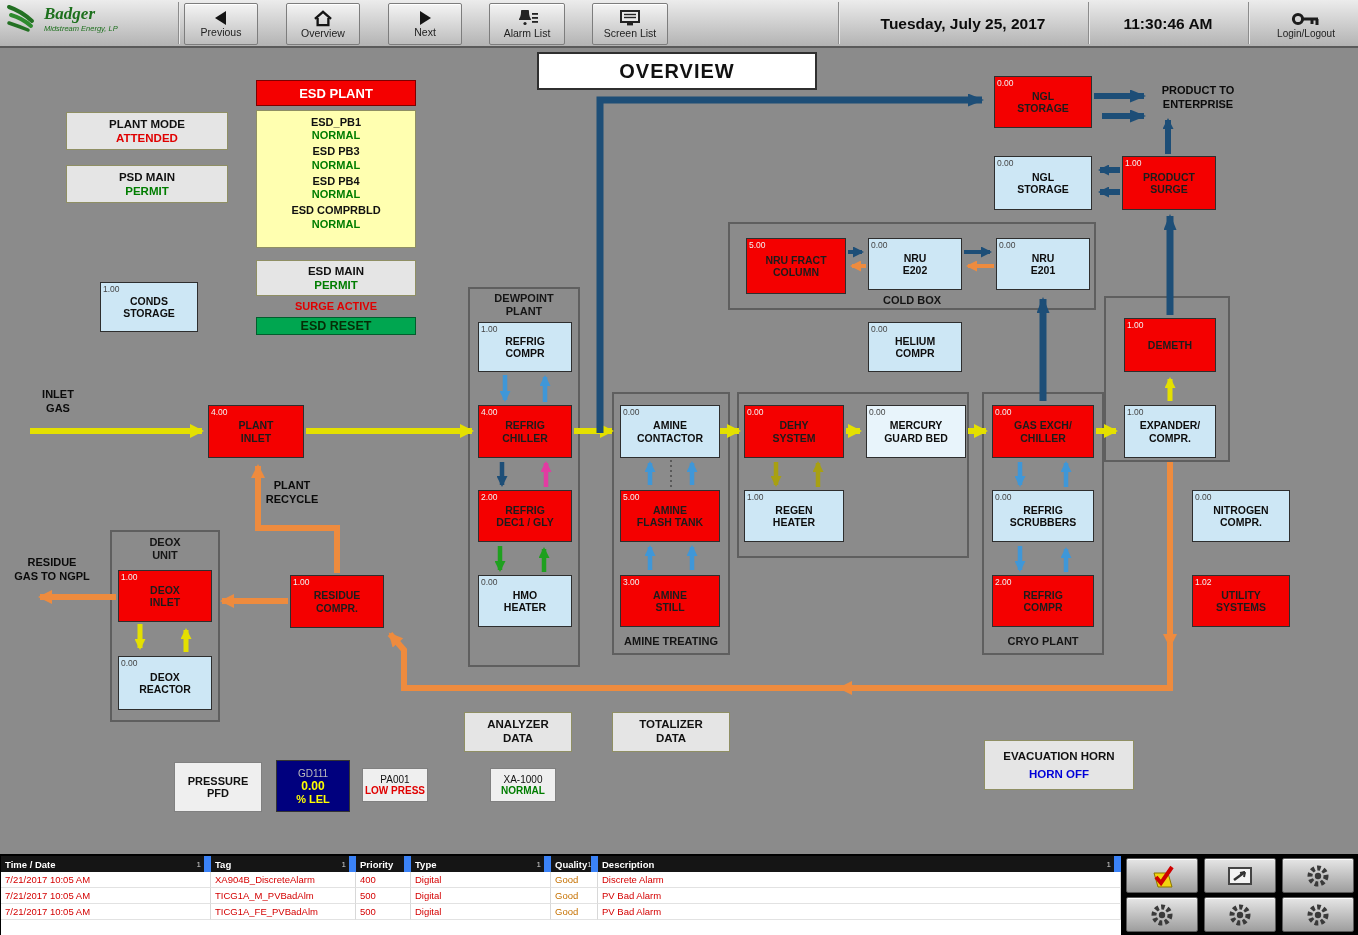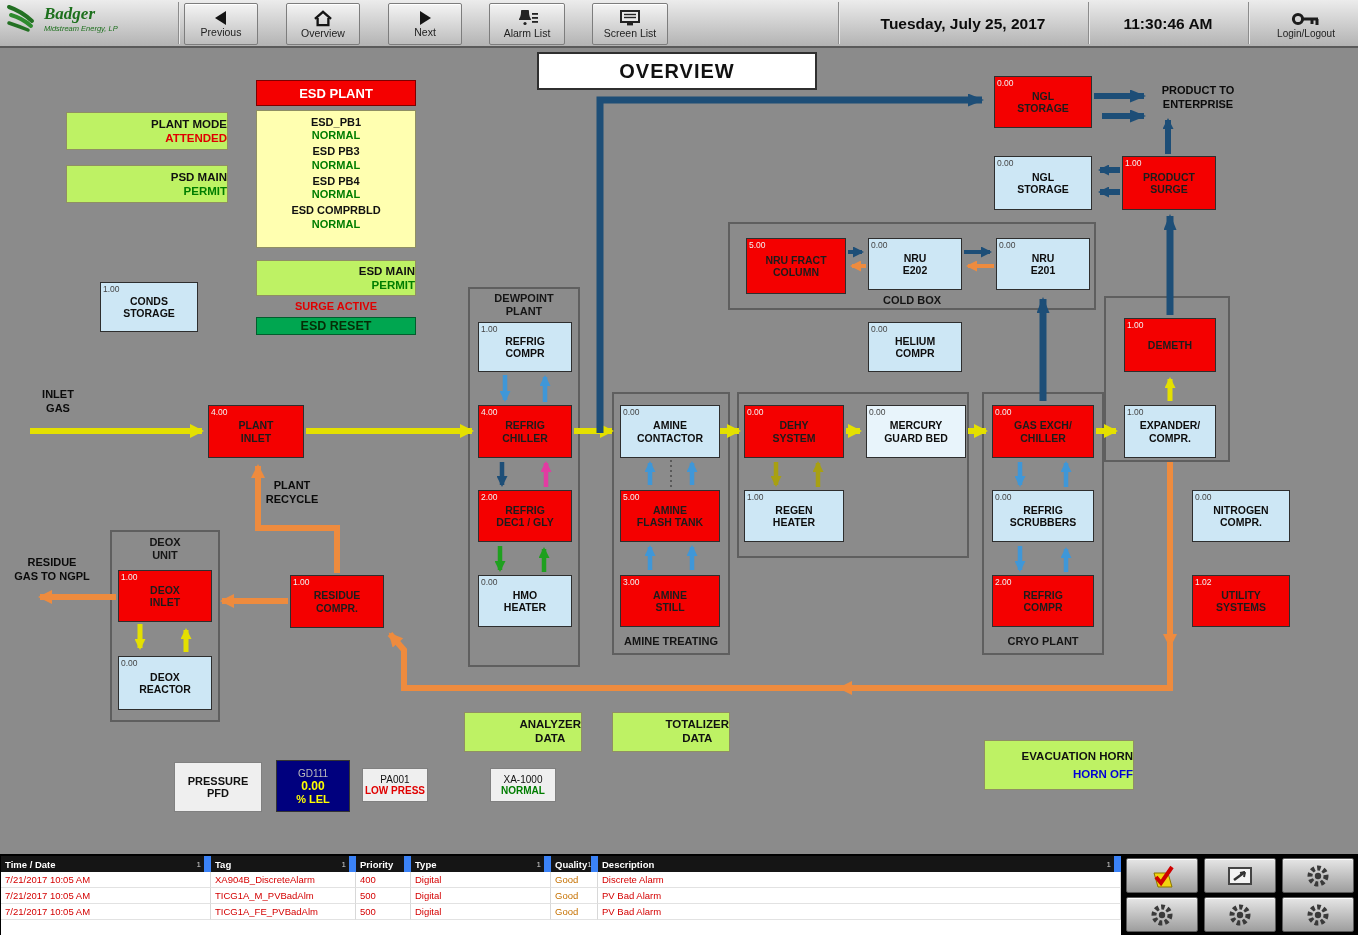--- a/index.html
+++ b/index.html
@@ -46,22 +46,22 @@
   .blk.pale .lbl{color:#0d0d0d;}
   .blk.pale .tag{color:#444;}
   .flabel{position:absolute;z-index:3;font-size:11px;font-weight:bold;color:#0b0b0b;
           text-align:center;white-space:pre-line;line-height:1.25;}
 
   .title-box{position:absolute;left:537px;top:52px;width:280px;height:38px;background:#fff;
           border:2px solid #2f2f2f;z-index:6;display:flex;align-items:center;justify-content:center;
           font-size:20px;font-weight:600;letter-spacing:1px;color:#111;}
 
   
-  .ypanel{position:absolute;background:#bef264;border:1px solid #8f8f64;z-index:3;
-          display:flex;flex-direction:column;align-items:flex-end;justify-content:center;text-align:center;}
+  .ypanel{position:absolute;background:#e5e5e5;border:1px solid #8f8f64;z-index:3;
+          display:flex;flex-direction:column;align-items:center;justify-content:center;text-align:center;}
   .ypanel .p-lbl{font-size:11.5px;font-weight:bold;color:#111;white-space:pre-line;line-height:1.2;}
   .val-red{font-size:11.5px;font-weight:bold;color:#e00000;}
   .val-green{font-size:11.5px;font-weight:bold;color:#007d00;}
   .val-blue{font-size:11.5px;font-weight:bold;color:#0000d8;}
   .esd-header{position:absolute;left:256px;top:80px;width:160px;height:26px;background:#f40000;
           border:1px solid #7d0000;z-index:3;display:flex;align-items:center;justify-content:center;
           color:#fff;font-weight:bold;font-size:13px;}
   .esd-box{position:absolute;left:256px;top:110px;width:160px;height:138px;background:#ffffb0;
           border:1px solid #8f8f64;z-index:3;padding-top:4px;}
   .esd-item{text-align:center;margin-bottom:2px;}
@@ -465,21 +465,21 @@
     <span class="tag">0.00</span>
     <span class="lbl">DEOX
 REACTOR</span>
   </div>
   <div class="blk red" style="left:290px;top:575px;width:94px;height:53px">
     <span class="tag">1.00</span>
     <span class="lbl">RESIDUE
 COMPR.</span>
   </div>
 
-  <div class="ypanel" style="left:464px;top:712px;width:118px;height:40px">
+  <div class="ypanel" style="left:464px;top:712px;width:108px;height:40px">
     <div class="p-lbl">ANALYZER
 DATA</div>
   </div>
   <div class="ypanel" style="left:612px;top:712px;width:118px;height:40px">
     <div class="p-lbl">TOTALIZER
 DATA</div>
   </div>
   <div class="wpanel" style="left:174px;top:762px;width:88px;height:50px">
     <div class="p-lbl" style="font-size:11px;font-weight:bold;white-space:pre-line">PRESSURE
 PFD</div>

